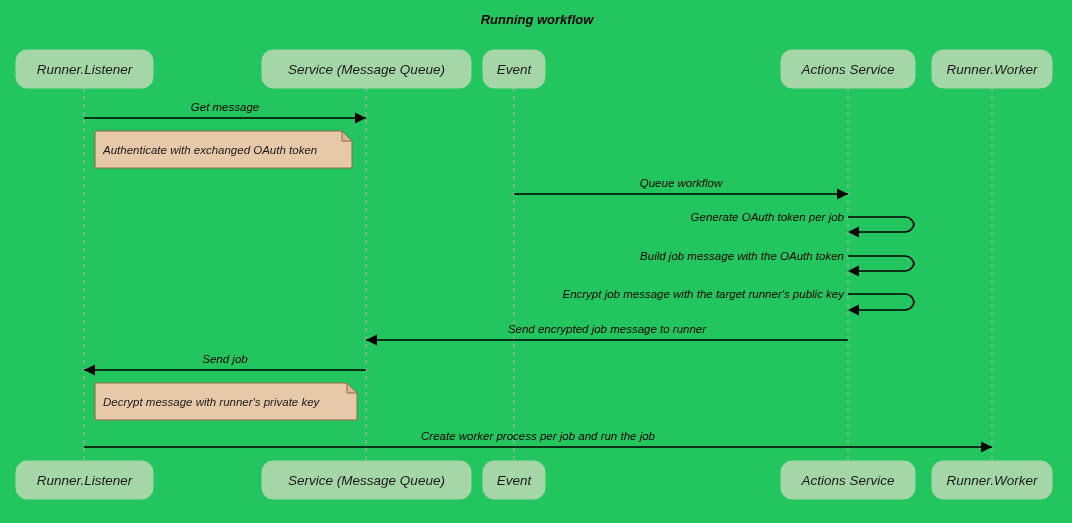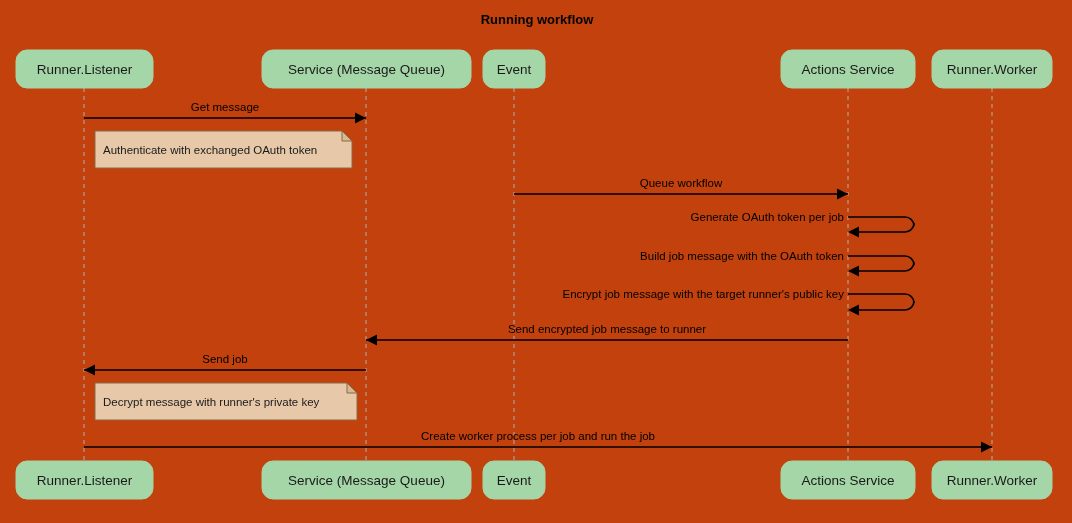--- a/index.html
+++ b/index.html
@@ -9,21 +9,22 @@
   }
   body {
     font-family: "Liberation Sans", sans-serif;
     color: #000000;
   }
   #diagram-root {
     position: relative;
     width: 1072px;
     height: 523px;
     overflow: hidden;
-    background: #c2410c;
+    background: #22c55e;
+    font-style: italic;
   }
   #diagram-svg {
     position: absolute;
     left: 0;
     top: 0;
     width: 1072px;
     height: 523px;
   }
   .diagram-title {
     font-size: 13px;

